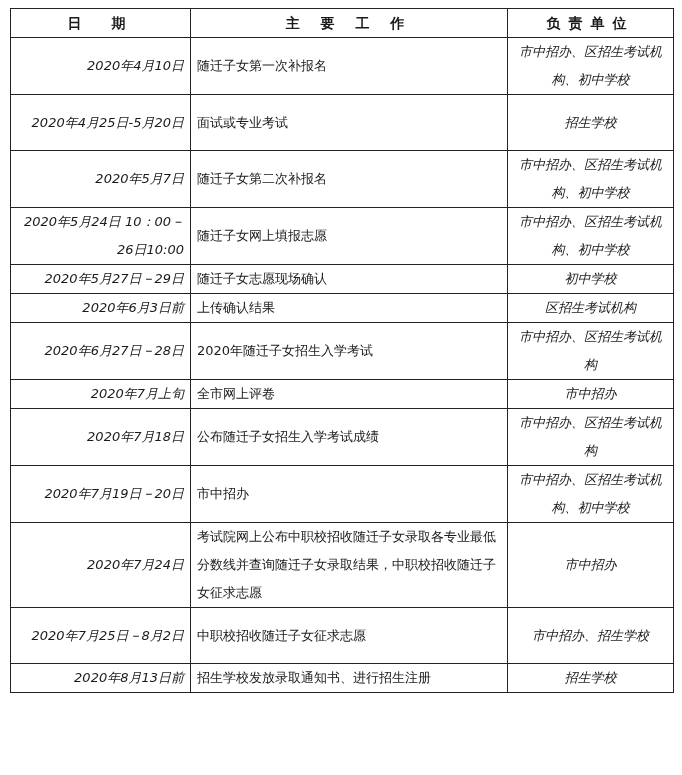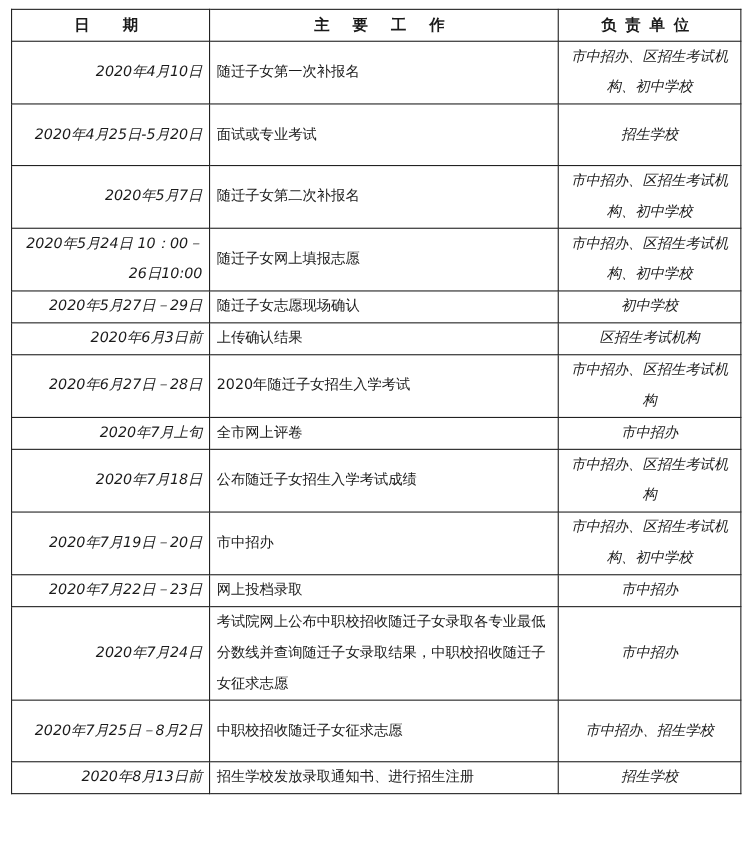--- a/index.html
+++ b/index.html
@@ -77,25 +77,20 @@
       <tr style="height: 56px;">
         <td class="date">2020年7月18日</td>
         <td class="task">公布随迁子女招生入学考试成绩</td>
         <td class="unit">市中招办、区招生考试机构</td>
       </tr>
       <tr style="height: 56px;">
         <td class="date">2020年7月19日－20日</td>
         <td class="task">市中招办</td>
         <td class="unit">市中招办、区招生考试机构、初中学校</td>
       </tr>
-      <tr style="height: 28px;">
-        <td class="date">2020年7月22日－23日</td>
-        <td class="task">网上投档录取</td>
-        <td class="unit">市中招办</td>
-      </tr>
       <tr style="height: 85px;">
         <td class="date">2020年7月24日</td>
         <td class="task">考试院网上公布中职校招收随迁子女录取各专业最低分数线并查询随迁子女录取结果，中职校招收随迁子女征求志愿</td>
         <td class="unit">市中招办</td>
       </tr>
       <tr style="height: 56px;">
         <td class="date">2020年7月25日－8月2日</td>
         <td class="task">中职校招收随迁子女征求志愿</td>
         <td class="unit">市中招办、招生学校</td>
       </tr>

